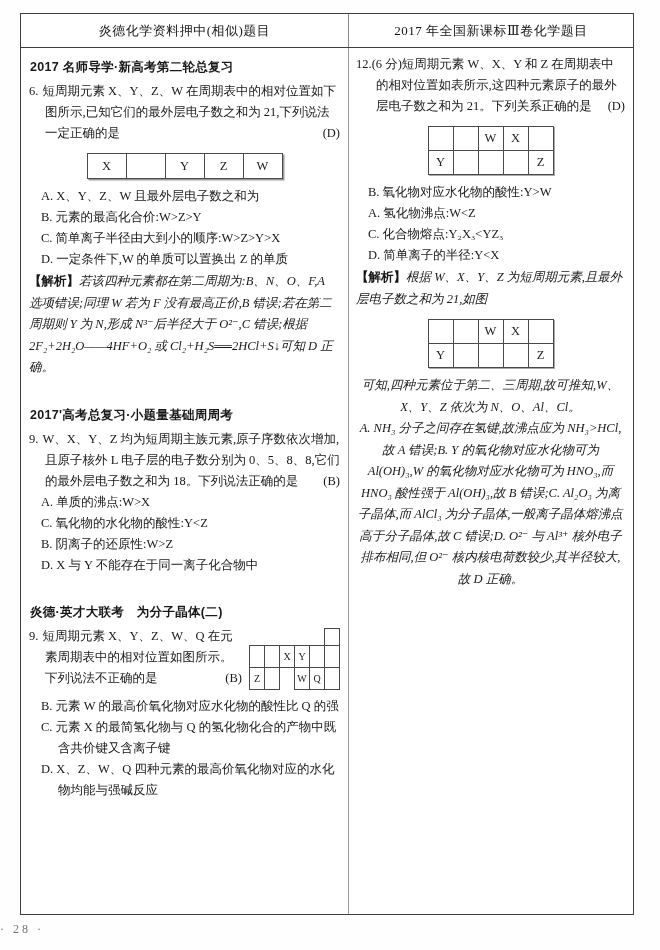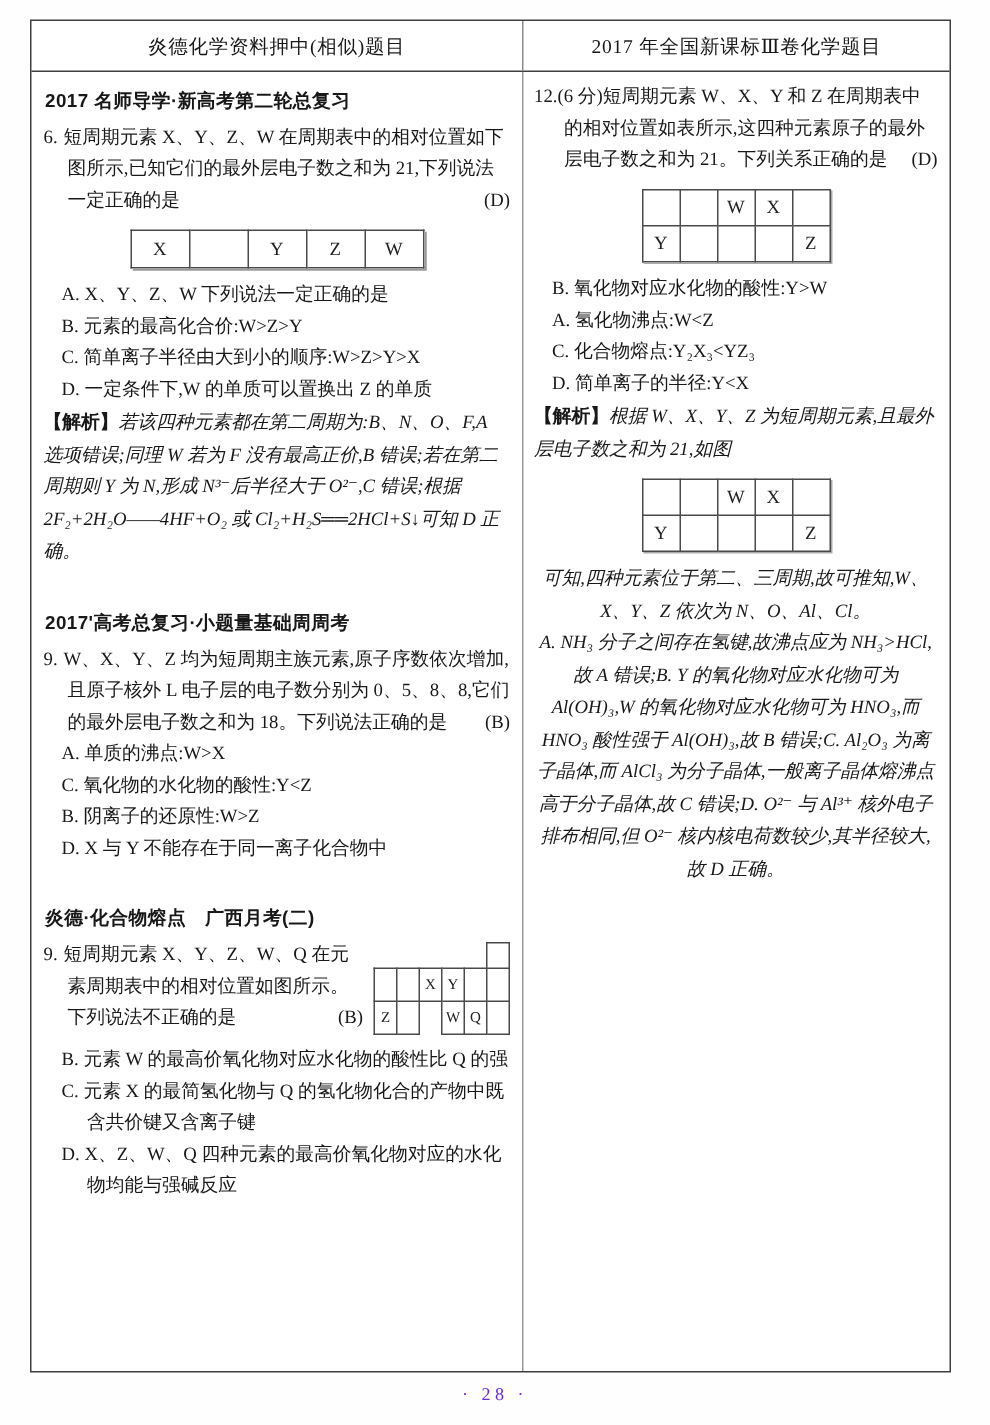--- a/index.html
+++ b/index.html
@@ -50,22 +50,22 @@
   .t12 { box-shadow:1px 1px 0 #aaa; }
   .t12 td { width:24px; height:23px; }
   .t9 td { width:14px; height:16px; font-size:10px; }
   .ptable td.nob { border:none; }
 
   .q9-float { float:right; margin:2px 0 6px 7px; }
   .q9-float table.ptable { margin:0; }
   .clear { clear:both; }
 
   .footer {
-    position:absolute; left:0; right:0; top:922px; text-align:center;
-    font-size:12px; color:#6d28d9; letter-spacing:3px;
+    position:absolute; left:0; right:0; top:922px; text-align:left;
+    font-size:12px; color:#737373; letter-spacing:3px;
   }
 </style>
 </head>
 <body>
 
 <div class="page">
   <div class="sheet">
 
     <div class="head-row">
       <div class="head-cell head-left">炎德化学资料押中(相似)题目</div>
@@ -88,21 +88,21 @@
                 <tr>
               <td>X</td>
               <td></td>
               <td>Y</td>
               <td>Z</td>
               <td>W</td>
             </tr>
           </tbody>
             </table>
           <div class="opts">
-            <div class="opt">A. X、Y、Z、W 下列说法一定正确的是</div>
+            <div class="opt">A. X、Y、Z、W 且最外层电子数之和为</div>
             <div class="opt">B. 元素的最高化合价:W&gt;Z&gt;Y</div>
             <div class="opt">C. 简单离子半径由大到小的顺序:W&gt;Z&gt;Y&gt;X</div>
             <div class="opt">D. 一定条件下,W 的单质可以置换出 Z 的单质</div>
           </div>
           <div class="analysis">
             <span class="an-label">【解析】</span><span class="an-text">若该四种元素都在第二周期为:B、N、O、F,A 选项错误;同理 W 若为 F 没有最高正价,B 错误;若在第二周期则 Y 为 N,形成 N³⁻后半径大于 O²⁻,C 错误;根据 2F₂+2H₂O——4HF+O₂ 或 Cl₂+H₂S══2HCl+S↓可知 D 正确。</span>
           </div>
         </div>
 
         <div class="sec-title sec-gap">2017'高考总复习·小题量基础周周考</div>
@@ -113,21 +113,21 @@
             <span class="answer">(B)</span>
           </div>
           <div class="opts">
             <div class="opt">A. 单质的沸点:W&gt;X</div>
             <div class="opt">C. 氧化物的水化物的酸性:Y&lt;Z</div>
             <div class="opt">B. 阴离子的还原性:W&gt;Z</div>
             <div class="opt">D. X 与 Y 不能存在于同一离子化合物中</div>
           </div>
         </div>
 
-        <div class="sec-title sec-gap">炎德·化合物熔点　广西月考(二)</div>
+        <div class="sec-title sec-gap">炎德·英才大联考　为分子晶体(二)</div>
 
         <div class="q">
           <div class="stem">
             <span class="q9-float">
               <table class="ptable t9">
                 <tbody>
                     <tr>
                   <td class="nob"></td>
                   <td class="nob"></td>
                   <td class="nob"></td>

